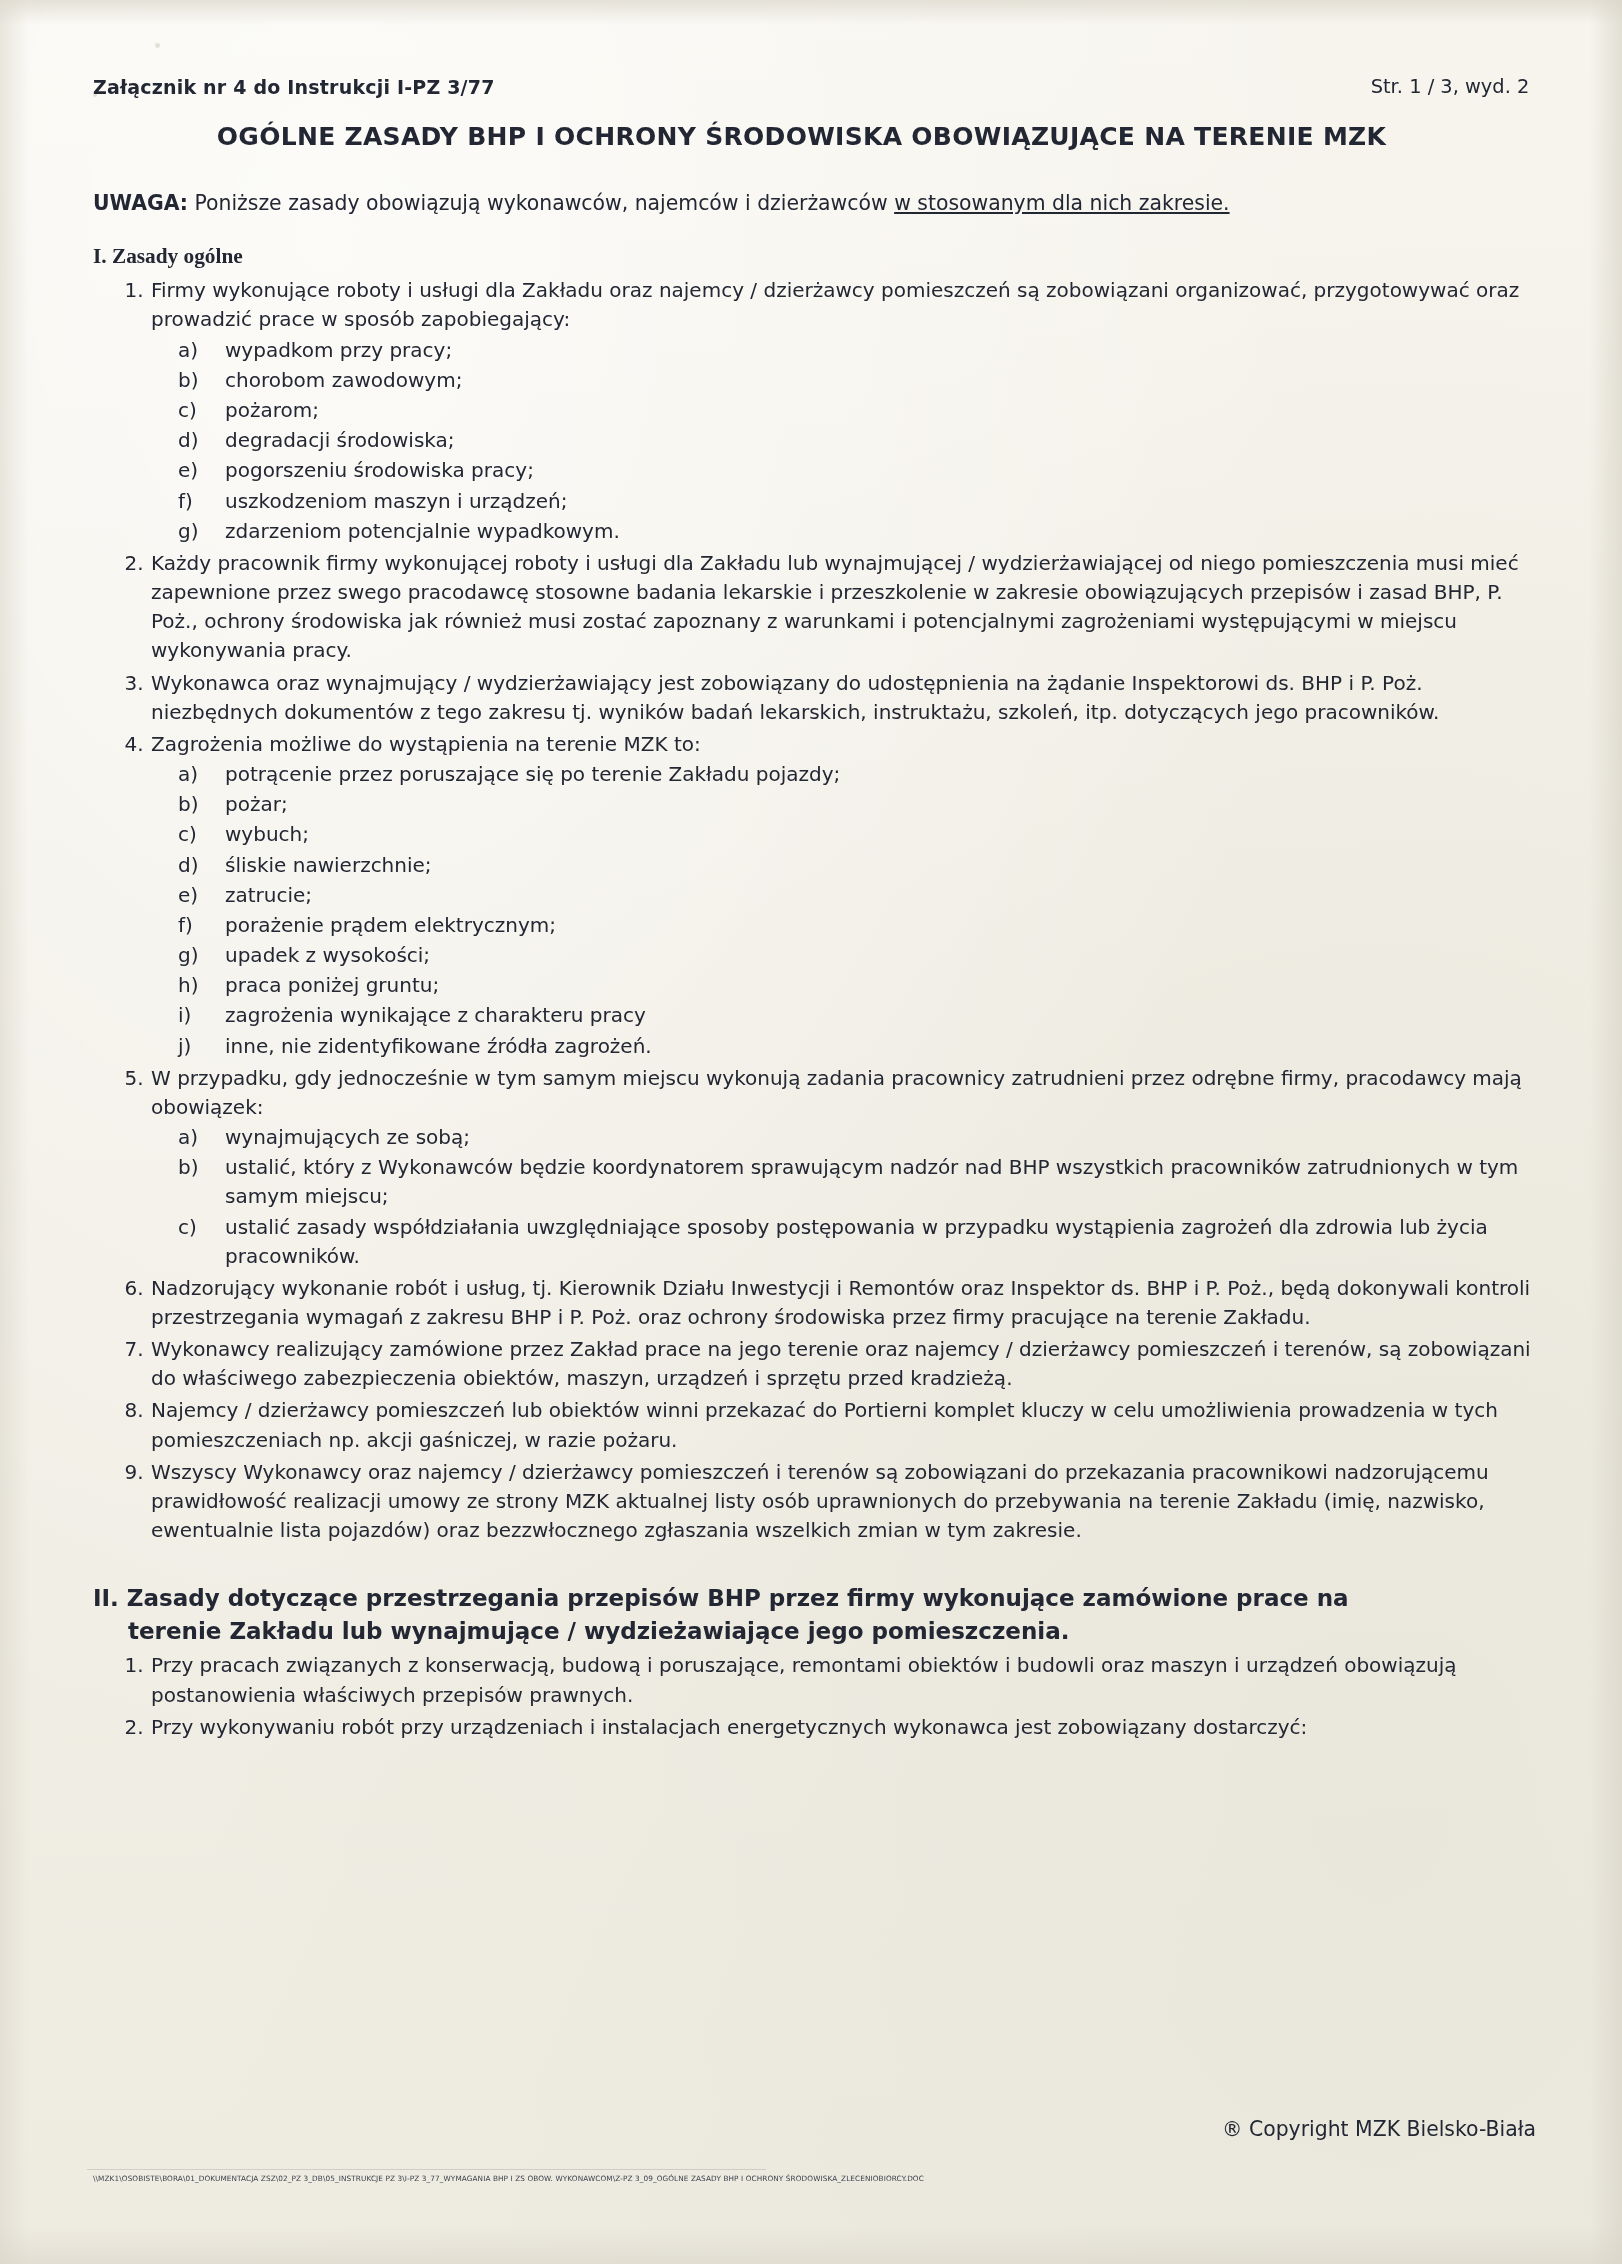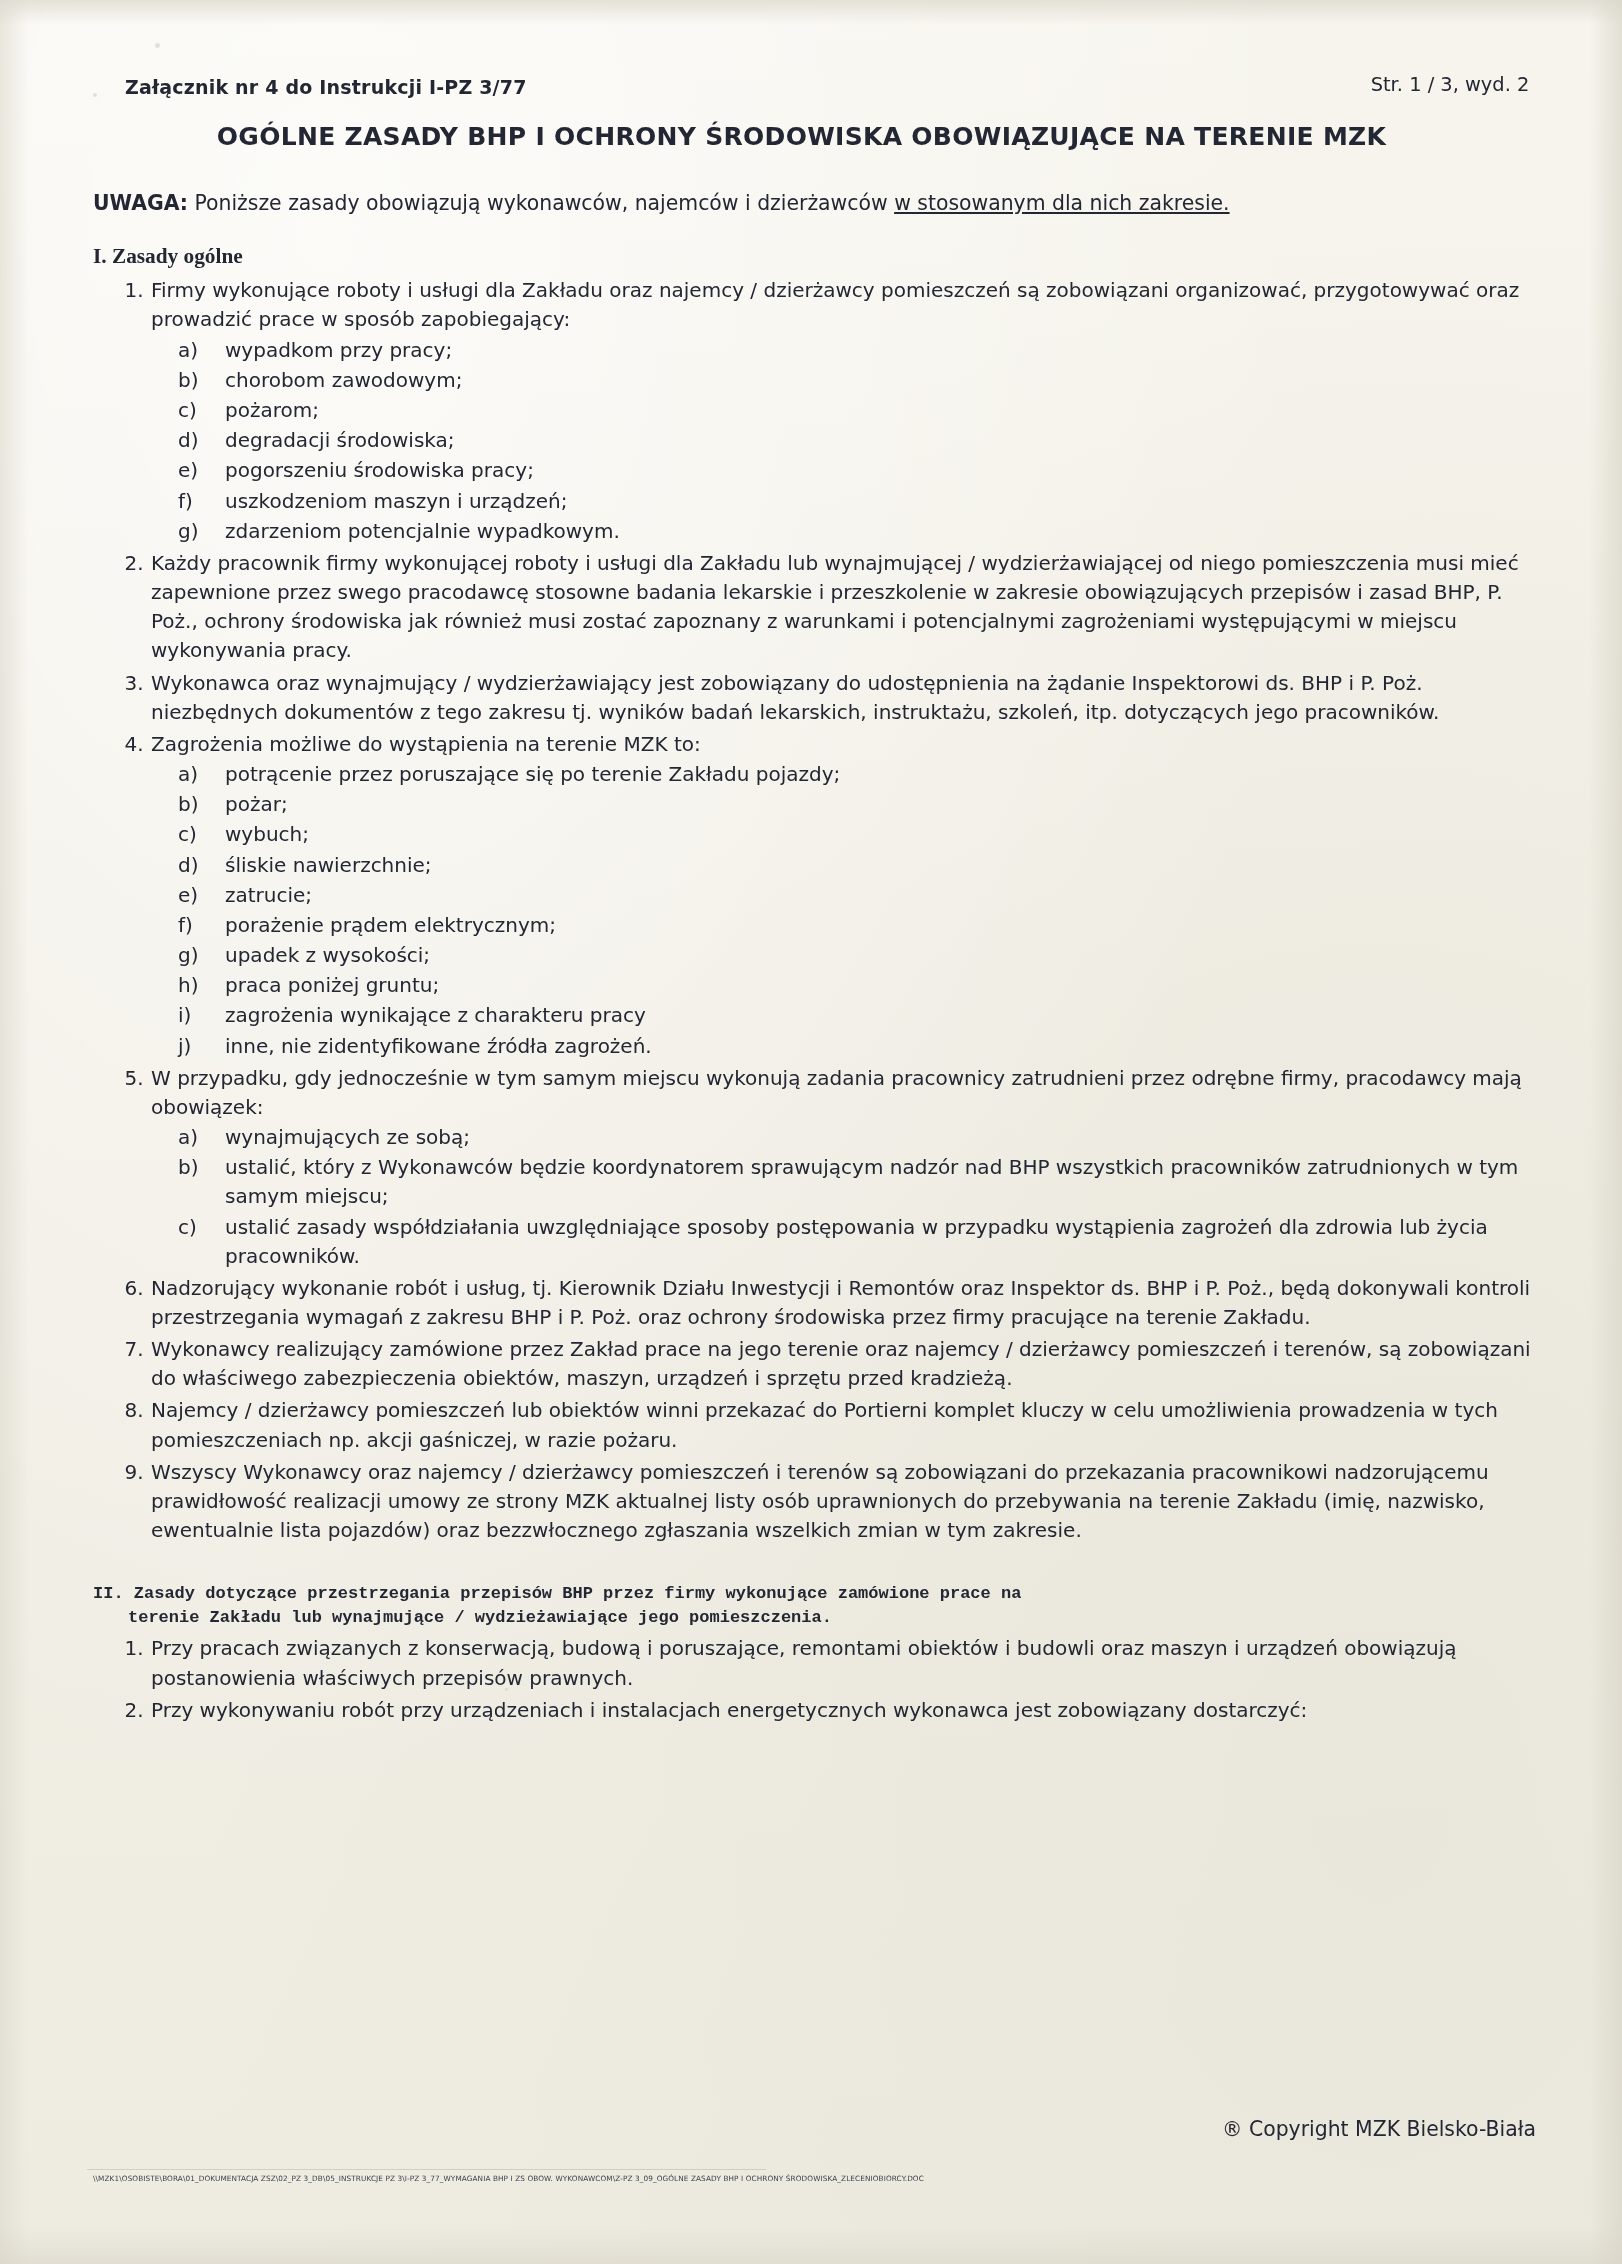--- a/index.html
+++ b/index.html
@@ -51,23 +51,22 @@
     position: absolute;
     left: 93px;
     top: 68px;
     width: 1446px;
     font-size: 20px;
     line-height: 1.46;
   }
 
   .hdr-row {
     display: flex;
-    align-items: center;
+    align-items: flex-end;
     justify-content: space-between;
-    margin-left: 32px;
   }
   .hdr-left {
     font-weight: bold;
     font-size: 19px;
     letter-spacing: 0.2px;
     padding-top: 5.8px;
   }
   .hdr-right {
     font-size: 19.4px;
     padding-right: 9.7px;
@@ -90,24 +89,23 @@
   .u { text-decoration: underline; }
 
   .sec-title {
     font-weight: bold;
     font-size: 21.3px;
     margin-top: 23px;
     font-family: Liberation Serif, serif;
   }
   .sec-title-2 {
     font-weight: bold;
-    font-size: 17px;
+    font-size: 23px;
     margin-top: 37px;
     line-height: 1.42;
-    font-family: Liberation Mono, monospace;
   }
   .sec-title-2 .ind { display: block; padding-left: 35px; }
 
   ol.num {
     list-style: none;
     margin: 3.9px 0 0 0;
     padding: 0;
   }
   ol.num > li {
     position: relative;

